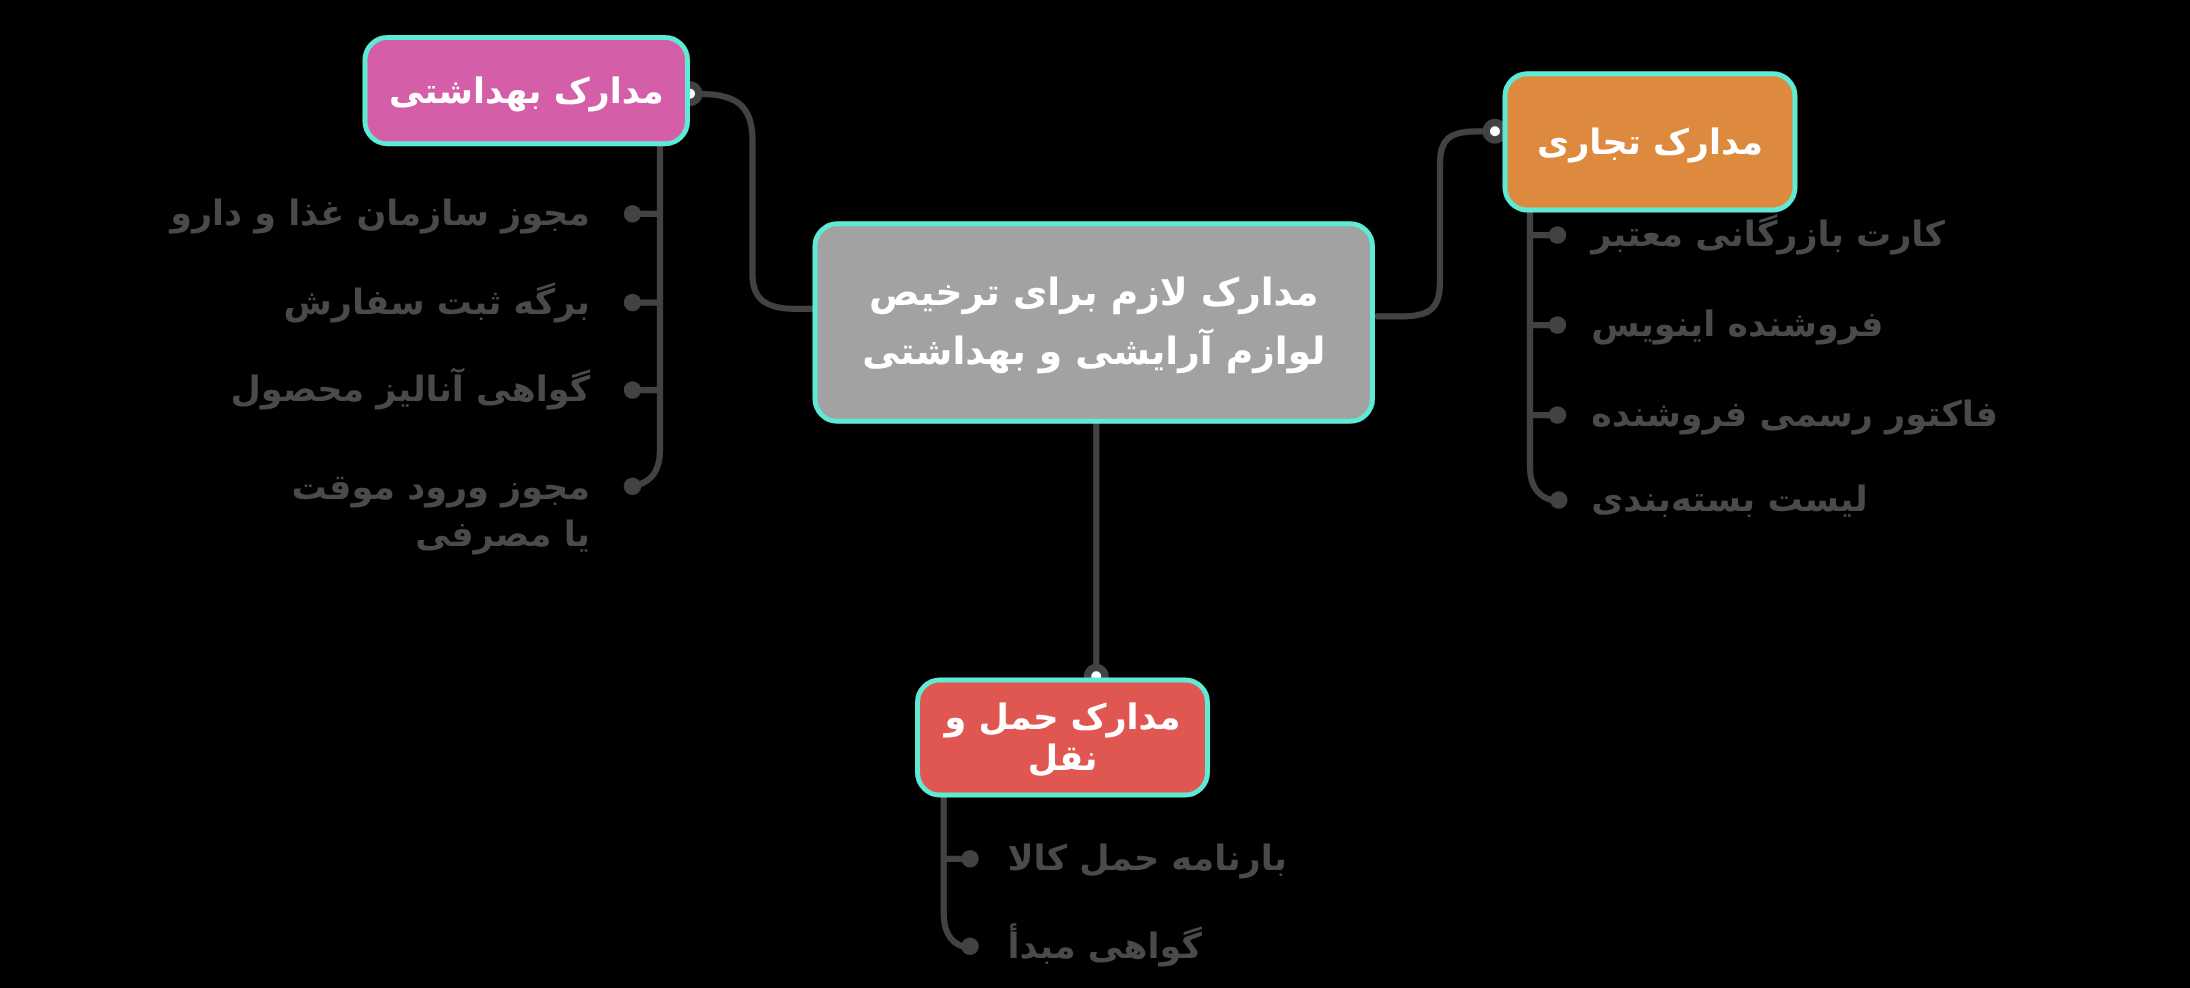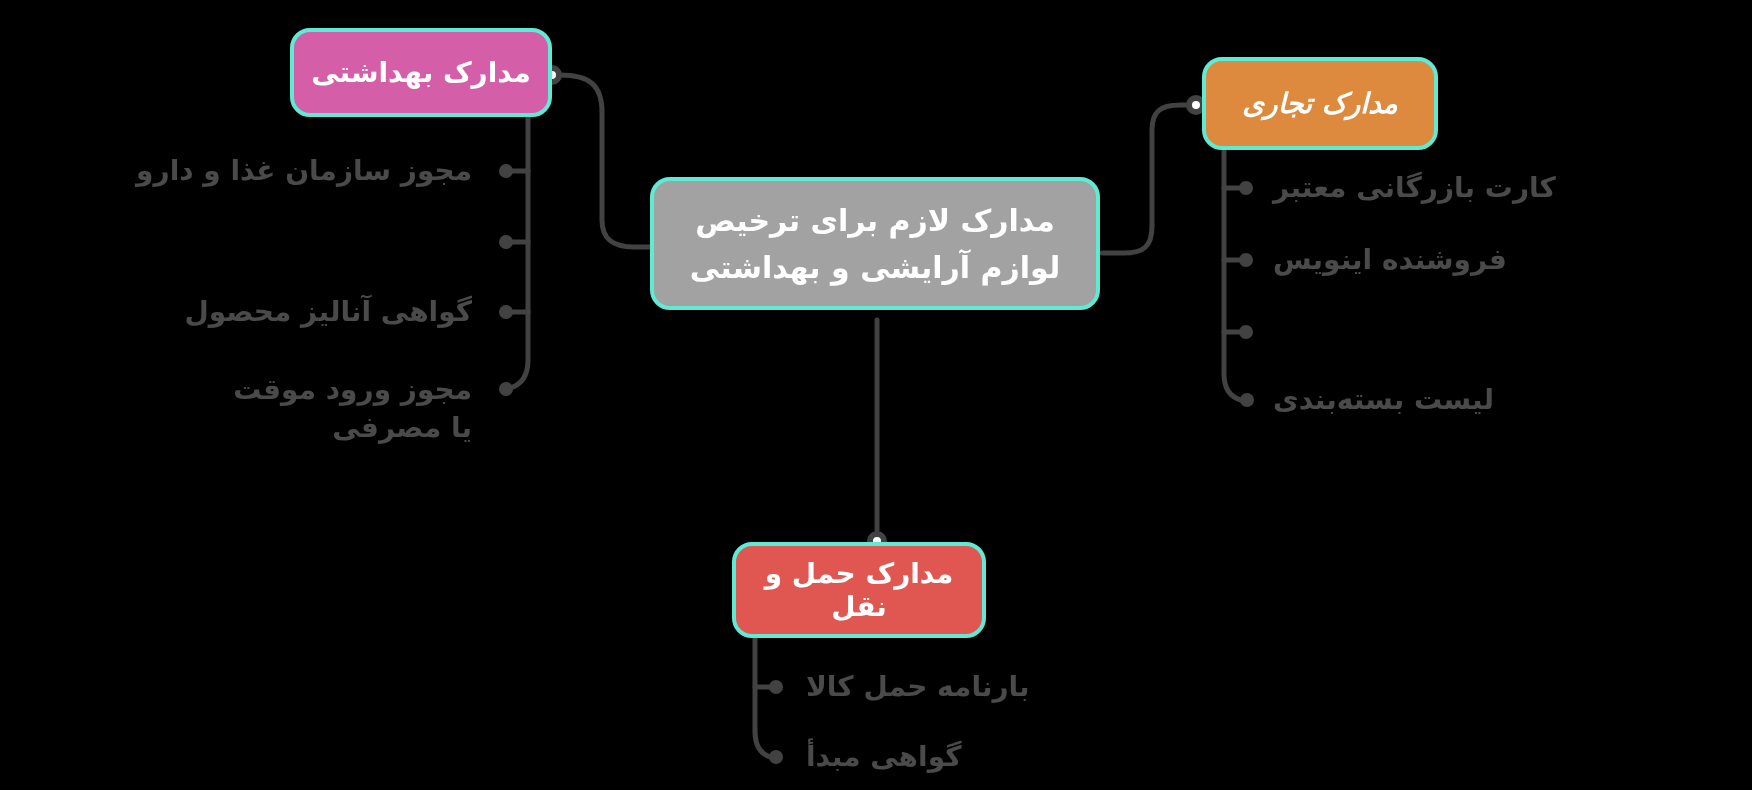--- a/index.html
+++ b/index.html
@@ -48,38 +48,37 @@
     align-items: center;
     justify-content: center;
     color: #ffffff;
     font-weight: bold;
     direction: rtl;
     text-align: center;
     cursor: default;
   }
   .node-root {
     left: 650px; top: 177px;
-    width: 450px; height: 133px;
+    width: 450px; height: 162px;
     font-size: 30px;
     line-height: 47px;
   }
   .node-health {
     left: 290px; top: 28px;
     width: 262px; height: 89px;
     font-size: 28px;
   }
   .node-commercial {
     left: 1202px; top: 57px;
-    width: 236px; height: 93px;
+    width: 236px; height: 113px;
     font-size: 28px;
-    font-style: italic;
   }
   .node-transport {
     left: 732px; top: 542px;
-    width: 254px; height: 96px;
+    width: 236px; height: 96px;
     font-size: 28px;
   }
   .leaf {
     position: absolute;
     color: #4a4a4a;
     font-weight: bold;
     font-size: 28px;
     line-height: 38px;
     direction: rtl;
     white-space: nowrap;
@@ -140,23 +139,25 @@
 
   <div class="node node-commercial" lang="fa" style="background: rgb(222, 138, 62);">
     <span>مدارک تجاری</span>
   </div>
 
   <div class="node node-transport" lang="fa" style="background: rgb(224, 87, 82);">
     <span>مدارک حمل و نقل</span>
   </div>
 
   <div class="leaf leaf-left" style="top:152px;" lang="fa">مجوز سازمان غذا و دارو</div>
+  <div class="leaf leaf-left" style="top:223px;" lang="fa">برگه ثبت سفارش</div>
   <div class="leaf leaf-left" style="top:293px;" lang="fa">گواهی آنالیز محصول</div>
   <div class="leaf leaf-left leaf-wrap" style="top:371px;" lang="fa">مجوز ورود موقت یا مصرفی</div>
 
   <div class="leaf leaf-right" style="top:169px;" lang="fa">کارت بازرگانی معتبر</div>
   <div class="leaf leaf-right" style="top:241px;" lang="fa">فروشنده اینویس</div>
+  <div class="leaf leaf-right" style="top:313px;" lang="fa">فاکتور رسمی فروشنده</div>
   <div class="leaf leaf-right" style="top:381px;" lang="fa">لیست بسته‌بندی</div>
 
   <div class="leaf leaf-bottom" style="top:668px;" lang="fa">بارنامه حمل کالا</div>
   <div class="leaf leaf-bottom" style="top:706px;margin-top:32px;" lang="fa">گواهی مبدأ</div>
 
 </div>
 
 </body></html>

